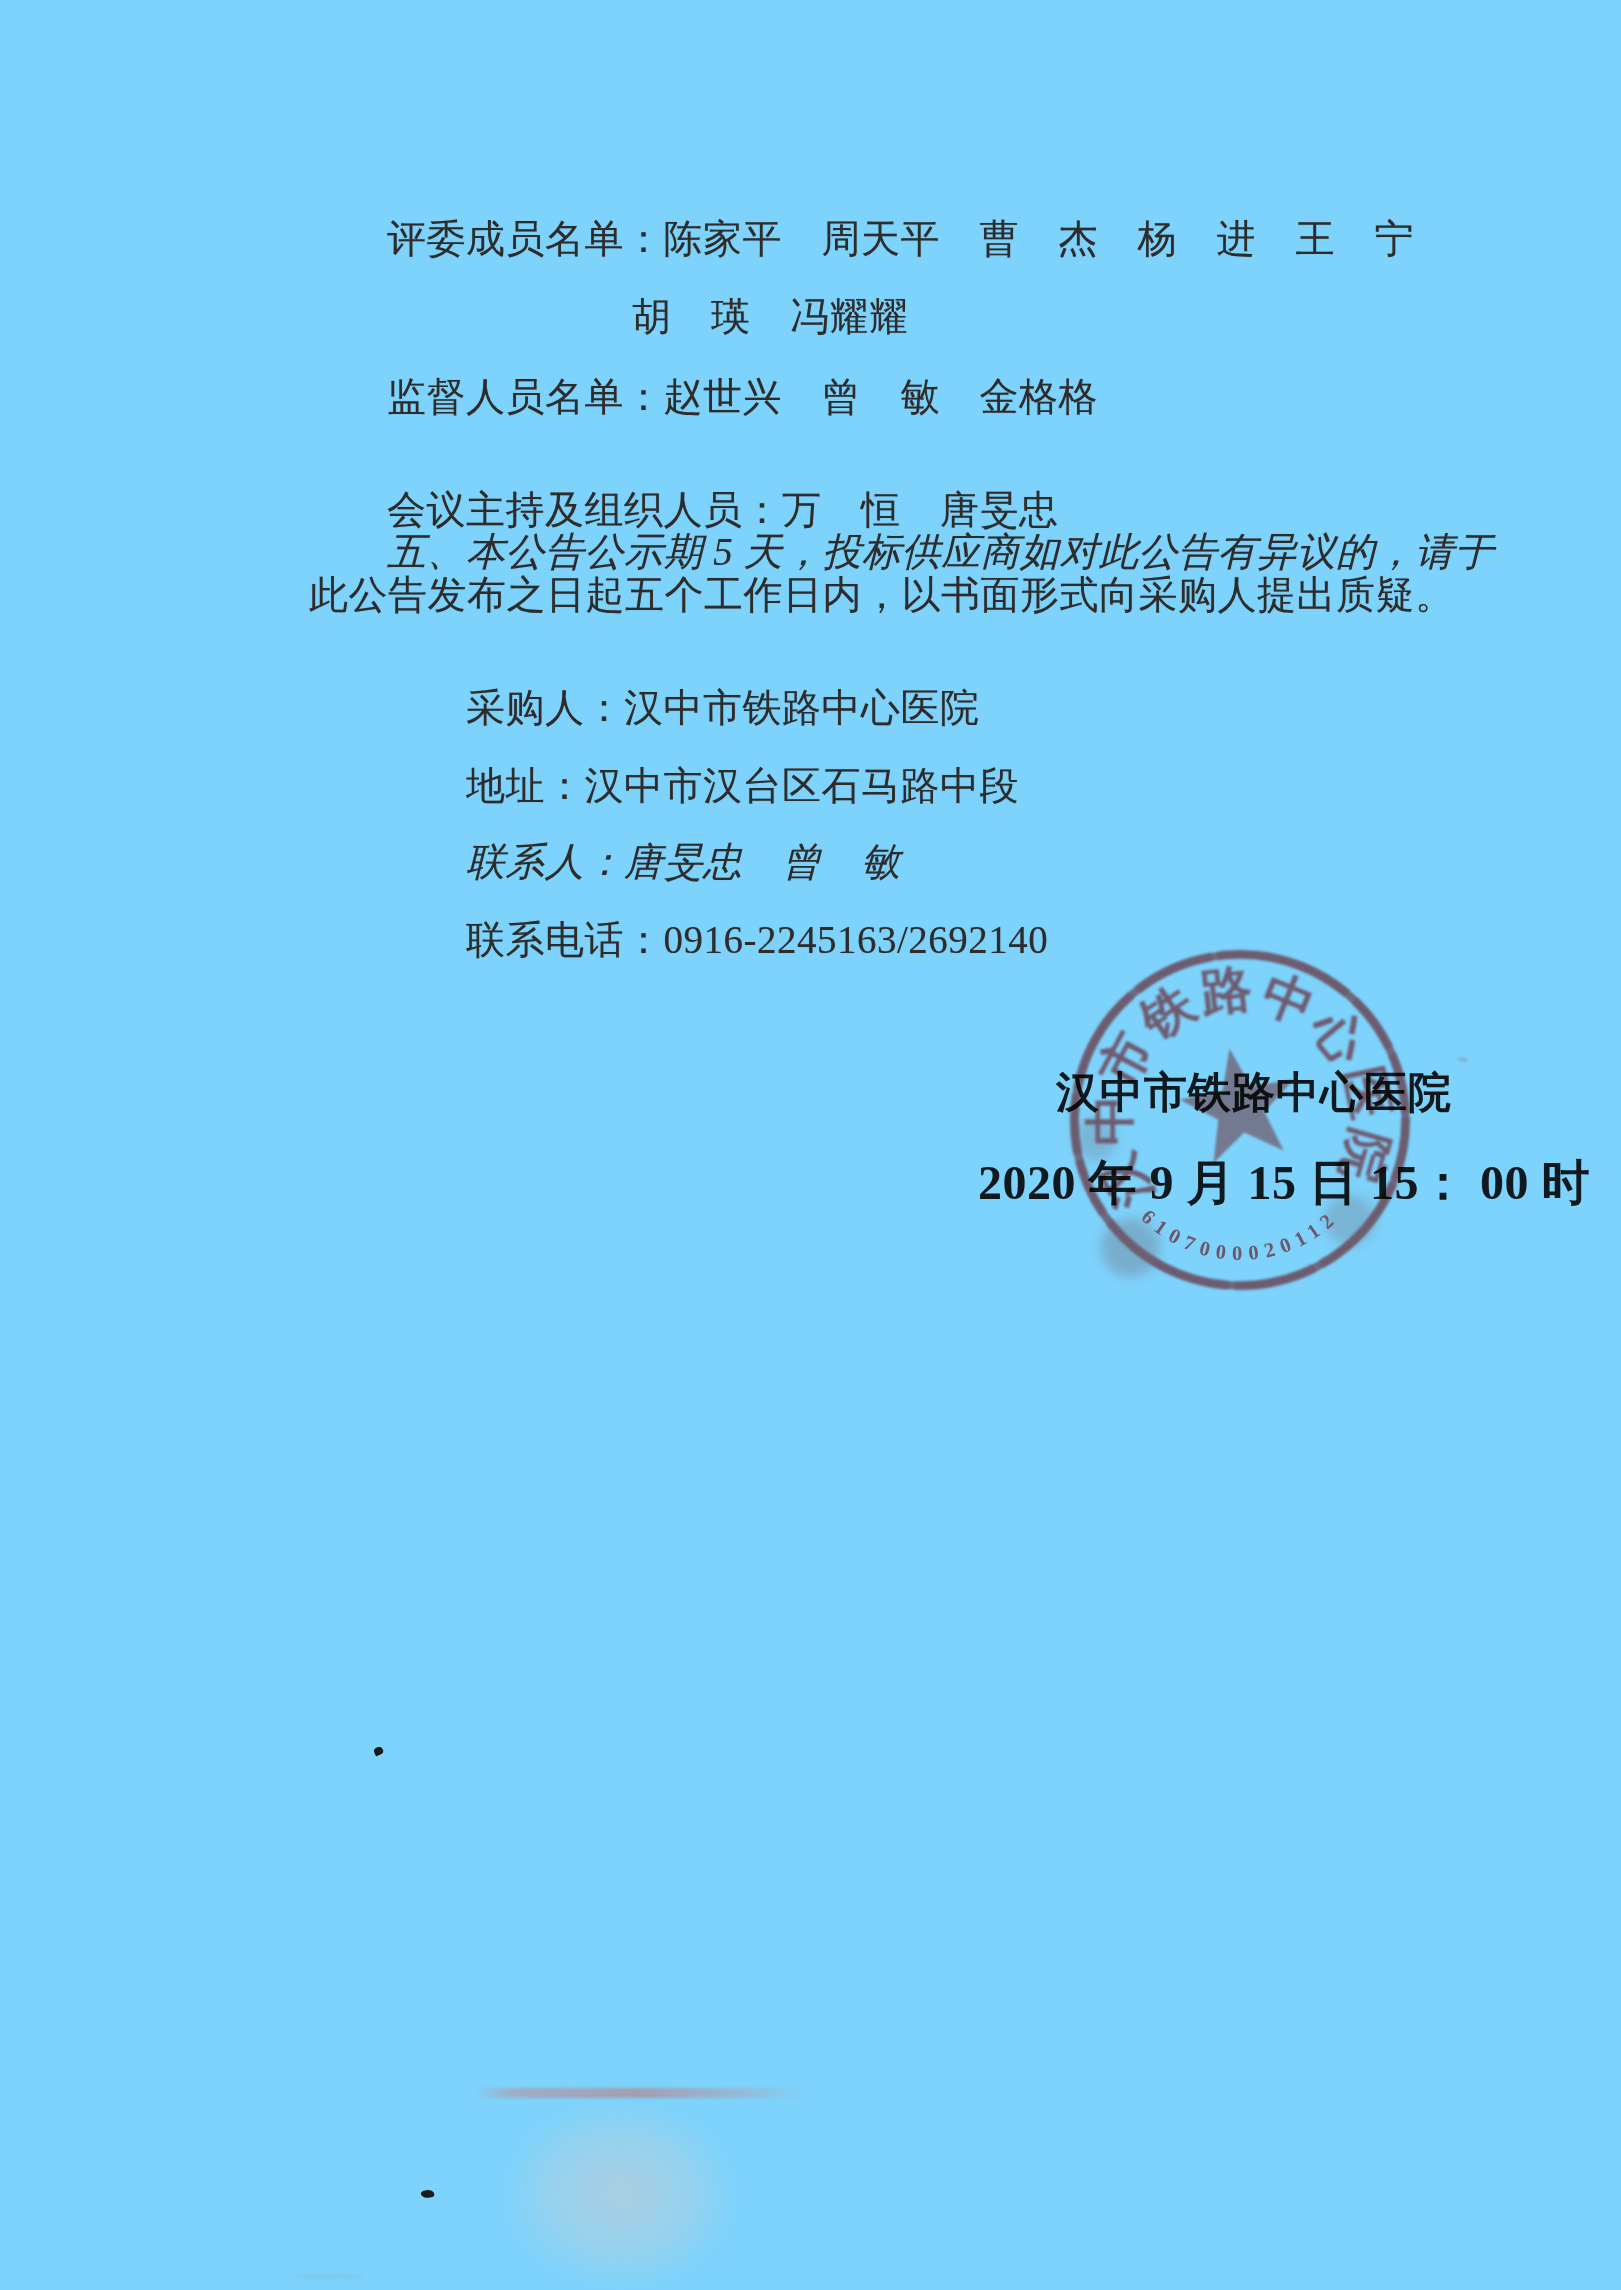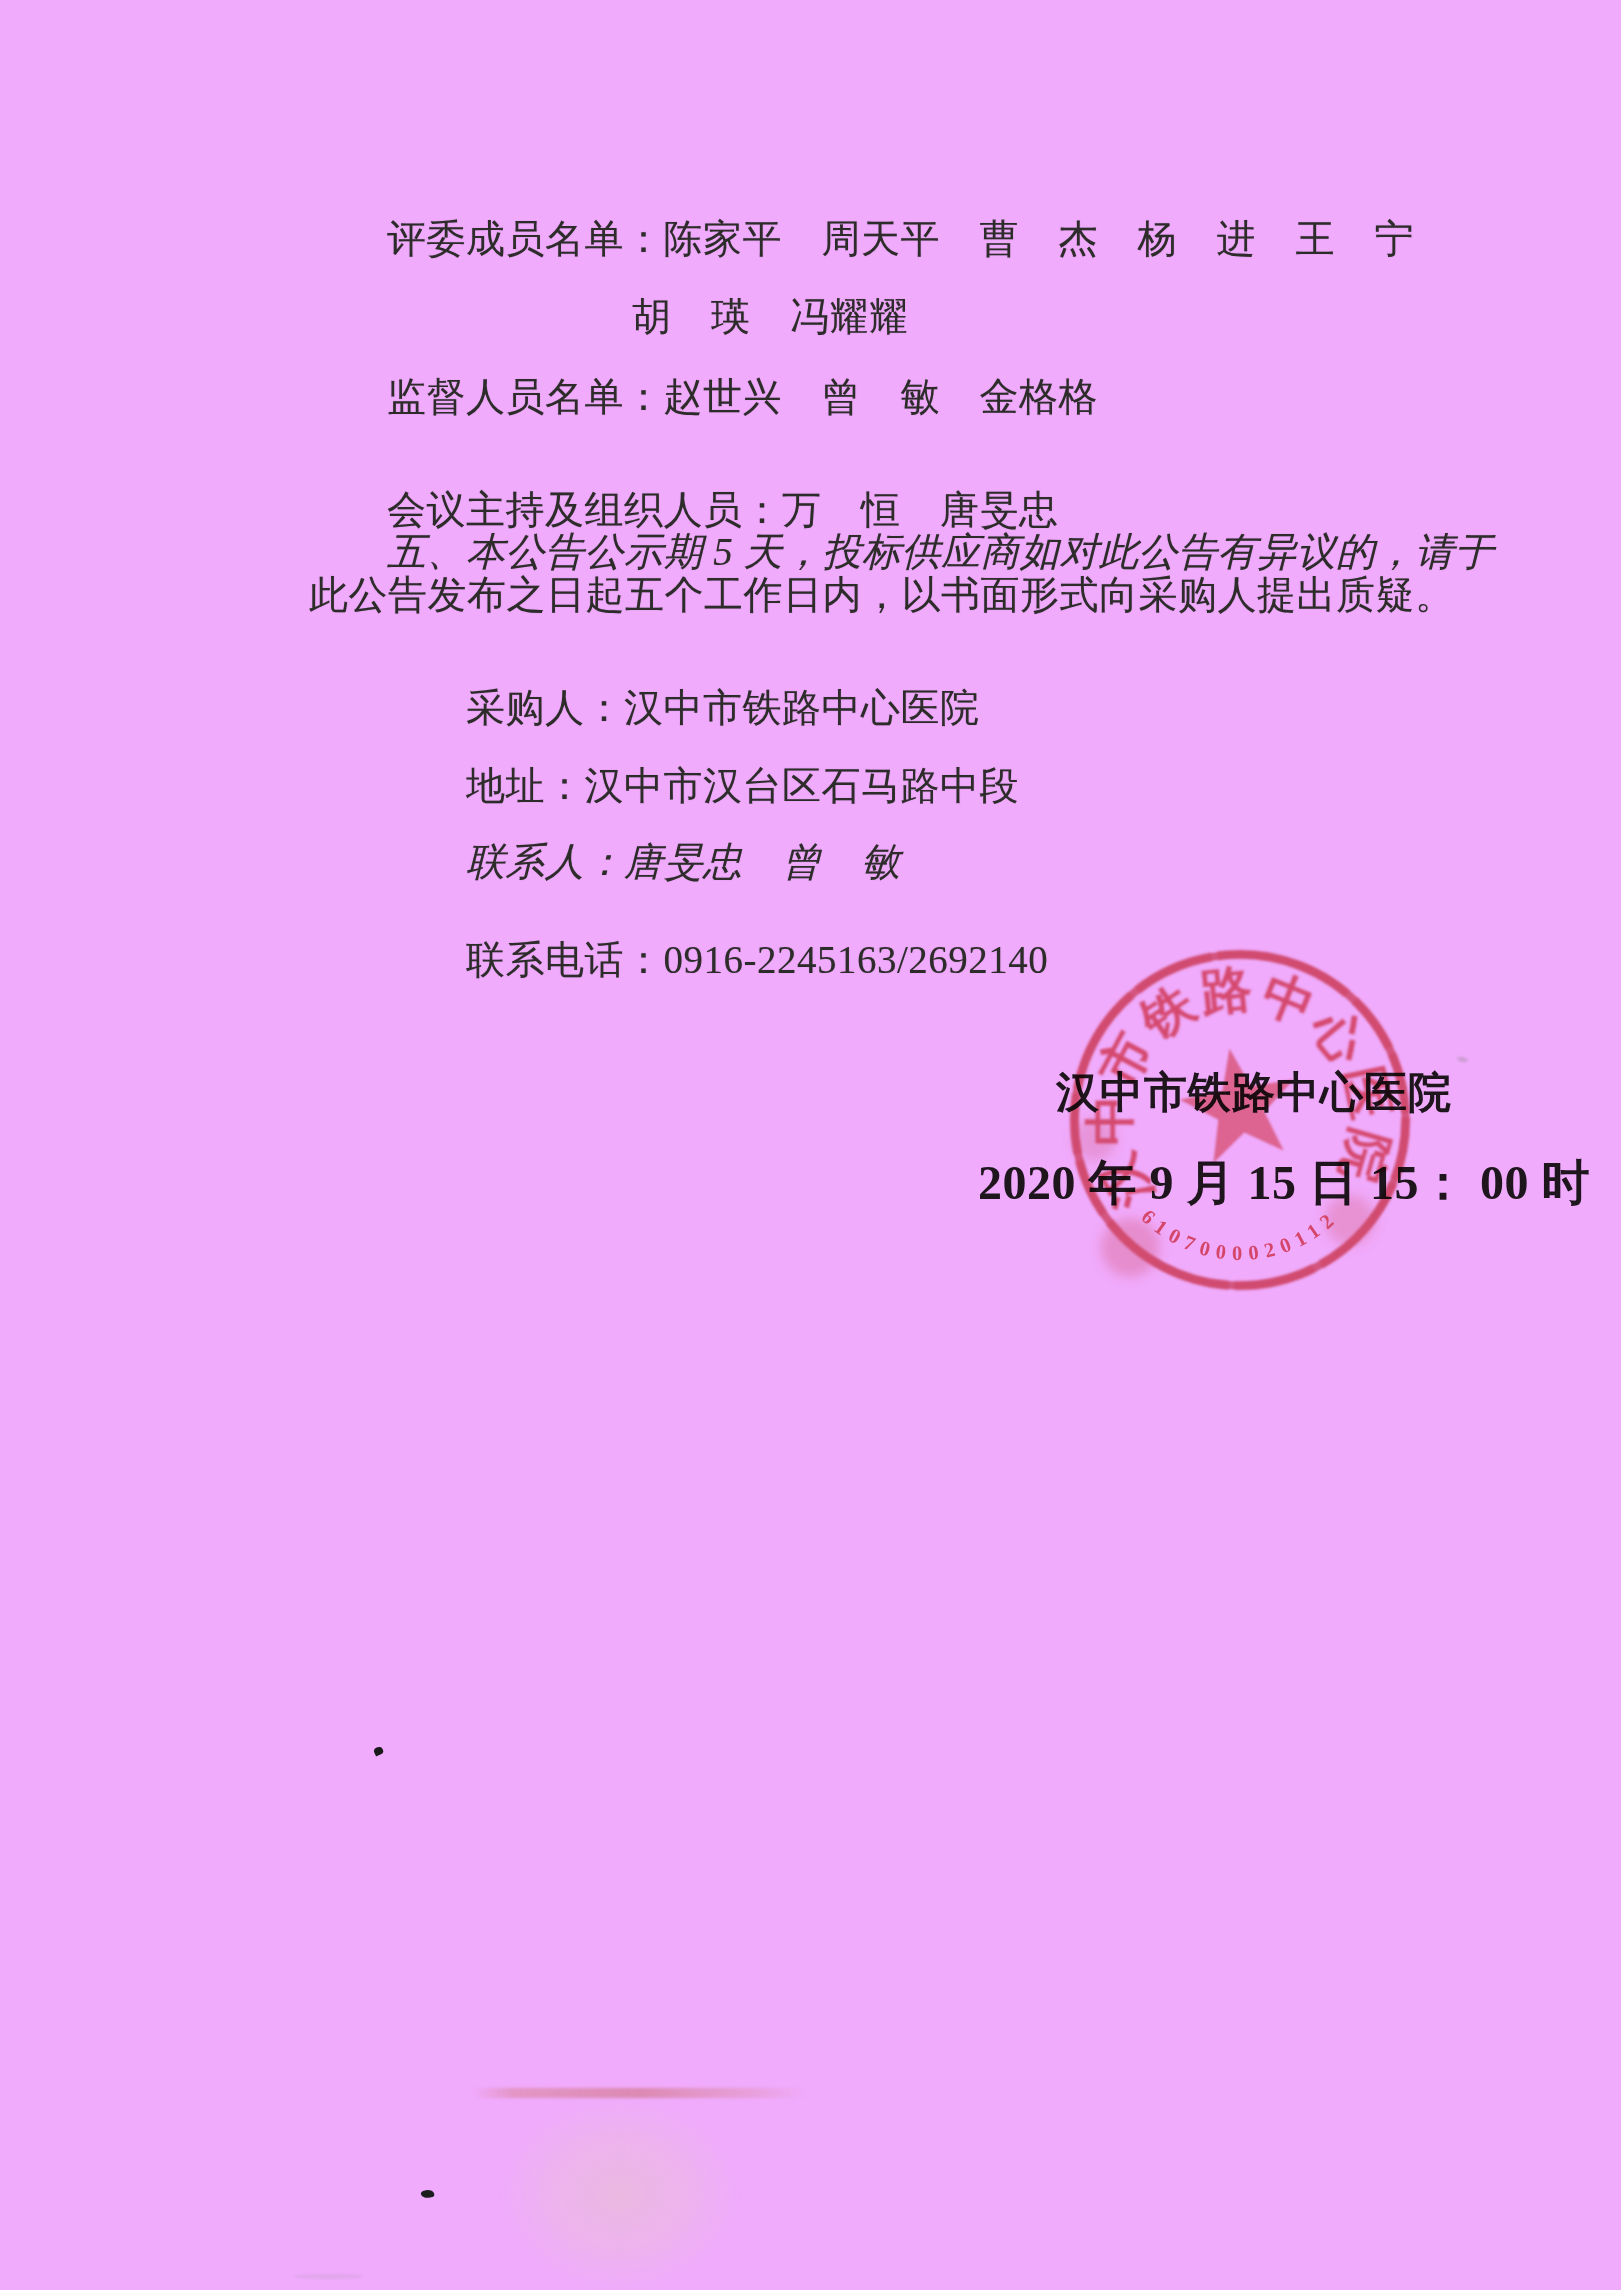--- a/index.html
+++ b/index.html
@@ -4,21 +4,21 @@
 <style>
   html,body{margin:0;padding:0;}
   body{
     width:1621px;height:2291px;
     background:#e9e8e6;
     font-family:"Liberation Serif","DejaVu Serif",serif;
   }
   .page{
     position:relative;
     width:1621px;height:2291px;
-    background:#f0abfc;
+    background:#7dd3fc;
     overflow:hidden;
   }
   .bodyline{
     position:absolute;
     font-size:39px;
     color:#2e2c2b;
     letter-spacing:0.5px;
     white-space:pre;
     line-height:1.1;
     text-shadow:0 0 1px rgba(60,58,56,.35);
@@ -105,21 +105,21 @@
 
   <div class="bodyline" style="left:387px;top:218px;">评委成员名单：陈家平　周天平　曹　杰　杨　进　王　宁</div>
   <div class="bodyline" style="left:632px;top:296px;">胡　瑛　冯耀耀</div>
   <div class="bodyline" style="left:387px;top:376px;">监督人员名单：赵世兴　曾　敏　金格格</div>
   <div class="bodyline" style="left:387px;top:441px;margin-top:48px;">会议主持及组织人员：万　恒　唐旻忠</div>
   <div class="bodyline" style="left:387px;top:531px;font-style:italic;">五、本公告公示期 5 天，投标供应商如对此公告有异议的，请于</div>
   <div class="bodyline" style="left:309px;top:574px;">此公告发布之日起五个工作日内，以书面形式向采购人提出质疑。</div>
   <div class="bodyline" style="left:466px;top:687px;">采购人：汉中市铁路中心医院</div>
   <div class="bodyline" style="left:466px;top:765px;">地址：汉中市汉台区石马路中段</div>
   <div class="bodyline" style="left:466px;top:841px;font-style:italic;">联系人：唐旻忠　曾　敏</div>
-  <div class="bodyline" style="left:466px;top:939px;">联系电话：0916-2245163/2692140</div>
+  <div class="bodyline" style="left:466px;top:919px;">联系电话：0916-2245163/2692140</div>
 
   <svg class="seal" viewBox="0 0 400 400">
     <defs>
       <path id="bottom-arc" d="M 90.5 291.9 A 143 143 0 0 0 309.5 291.9" fill="none"></path>
       <filter id="blur6">
           <feGaussianBlur stdDeviation="6"></feGaussianBlur>
         </filter>
       <filter id="blur1">
           <feGaussianBlur stdDeviation="1.1"></feGaussianBlur>
         </filter>

